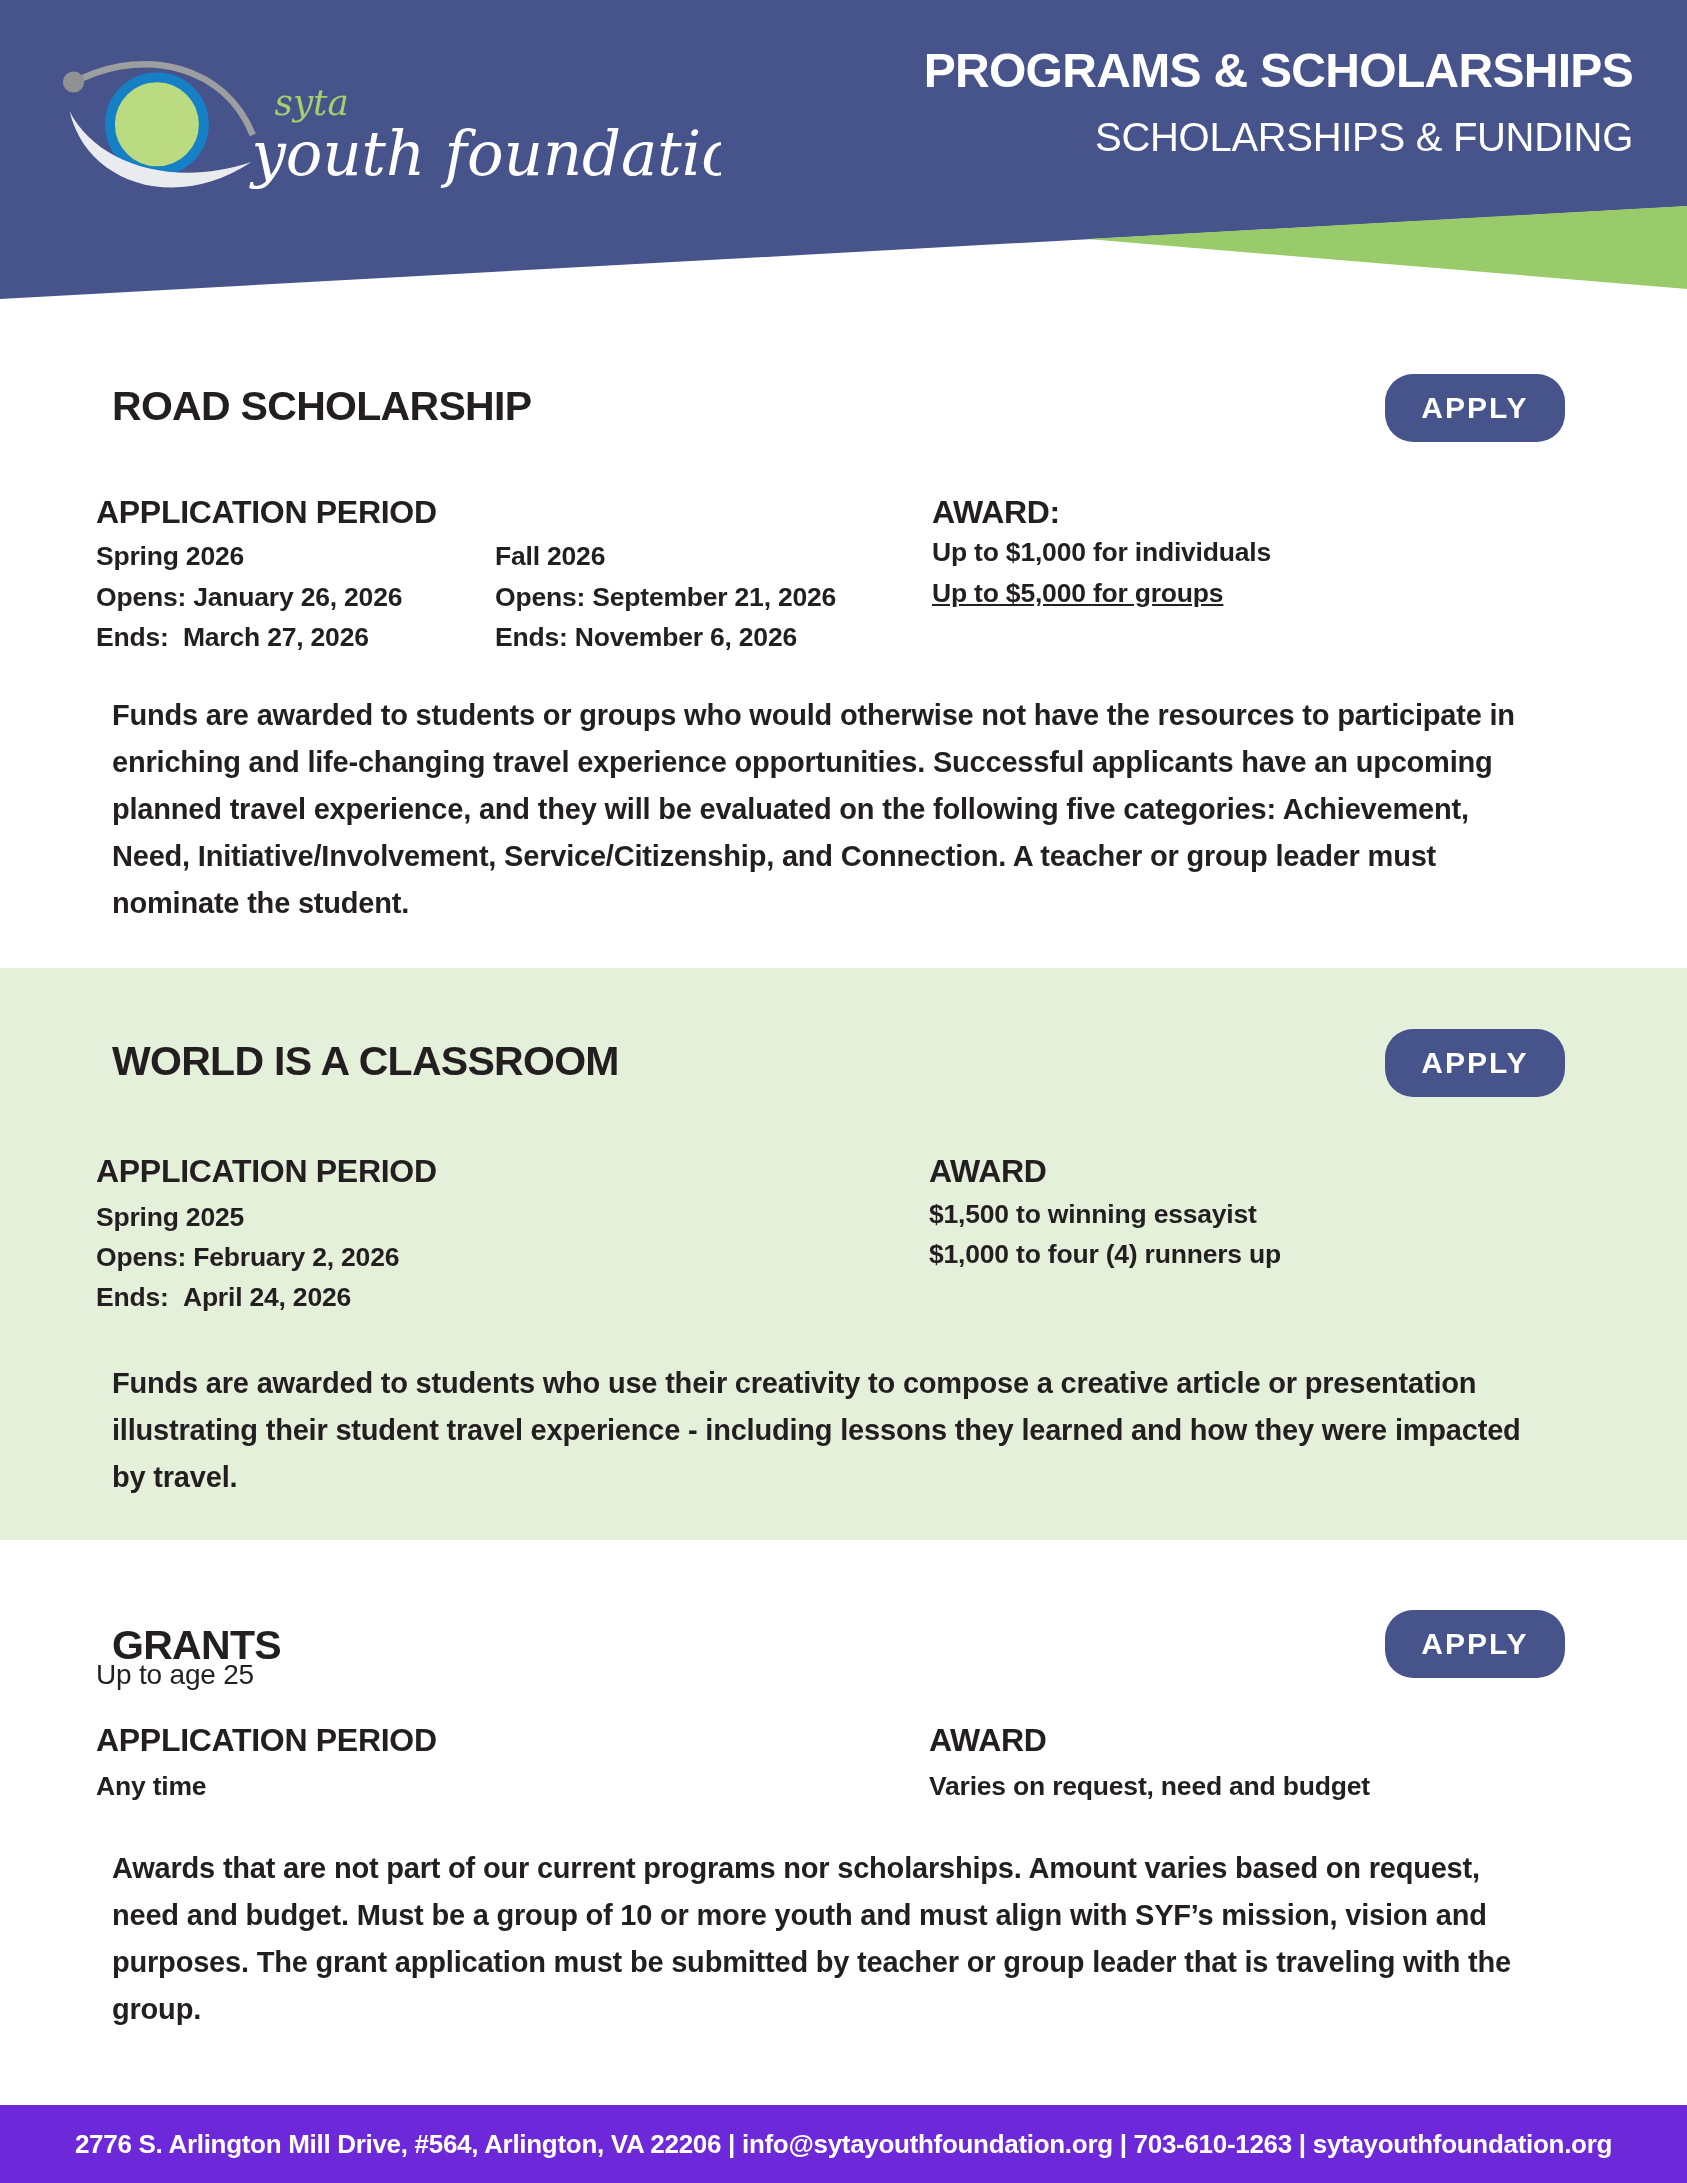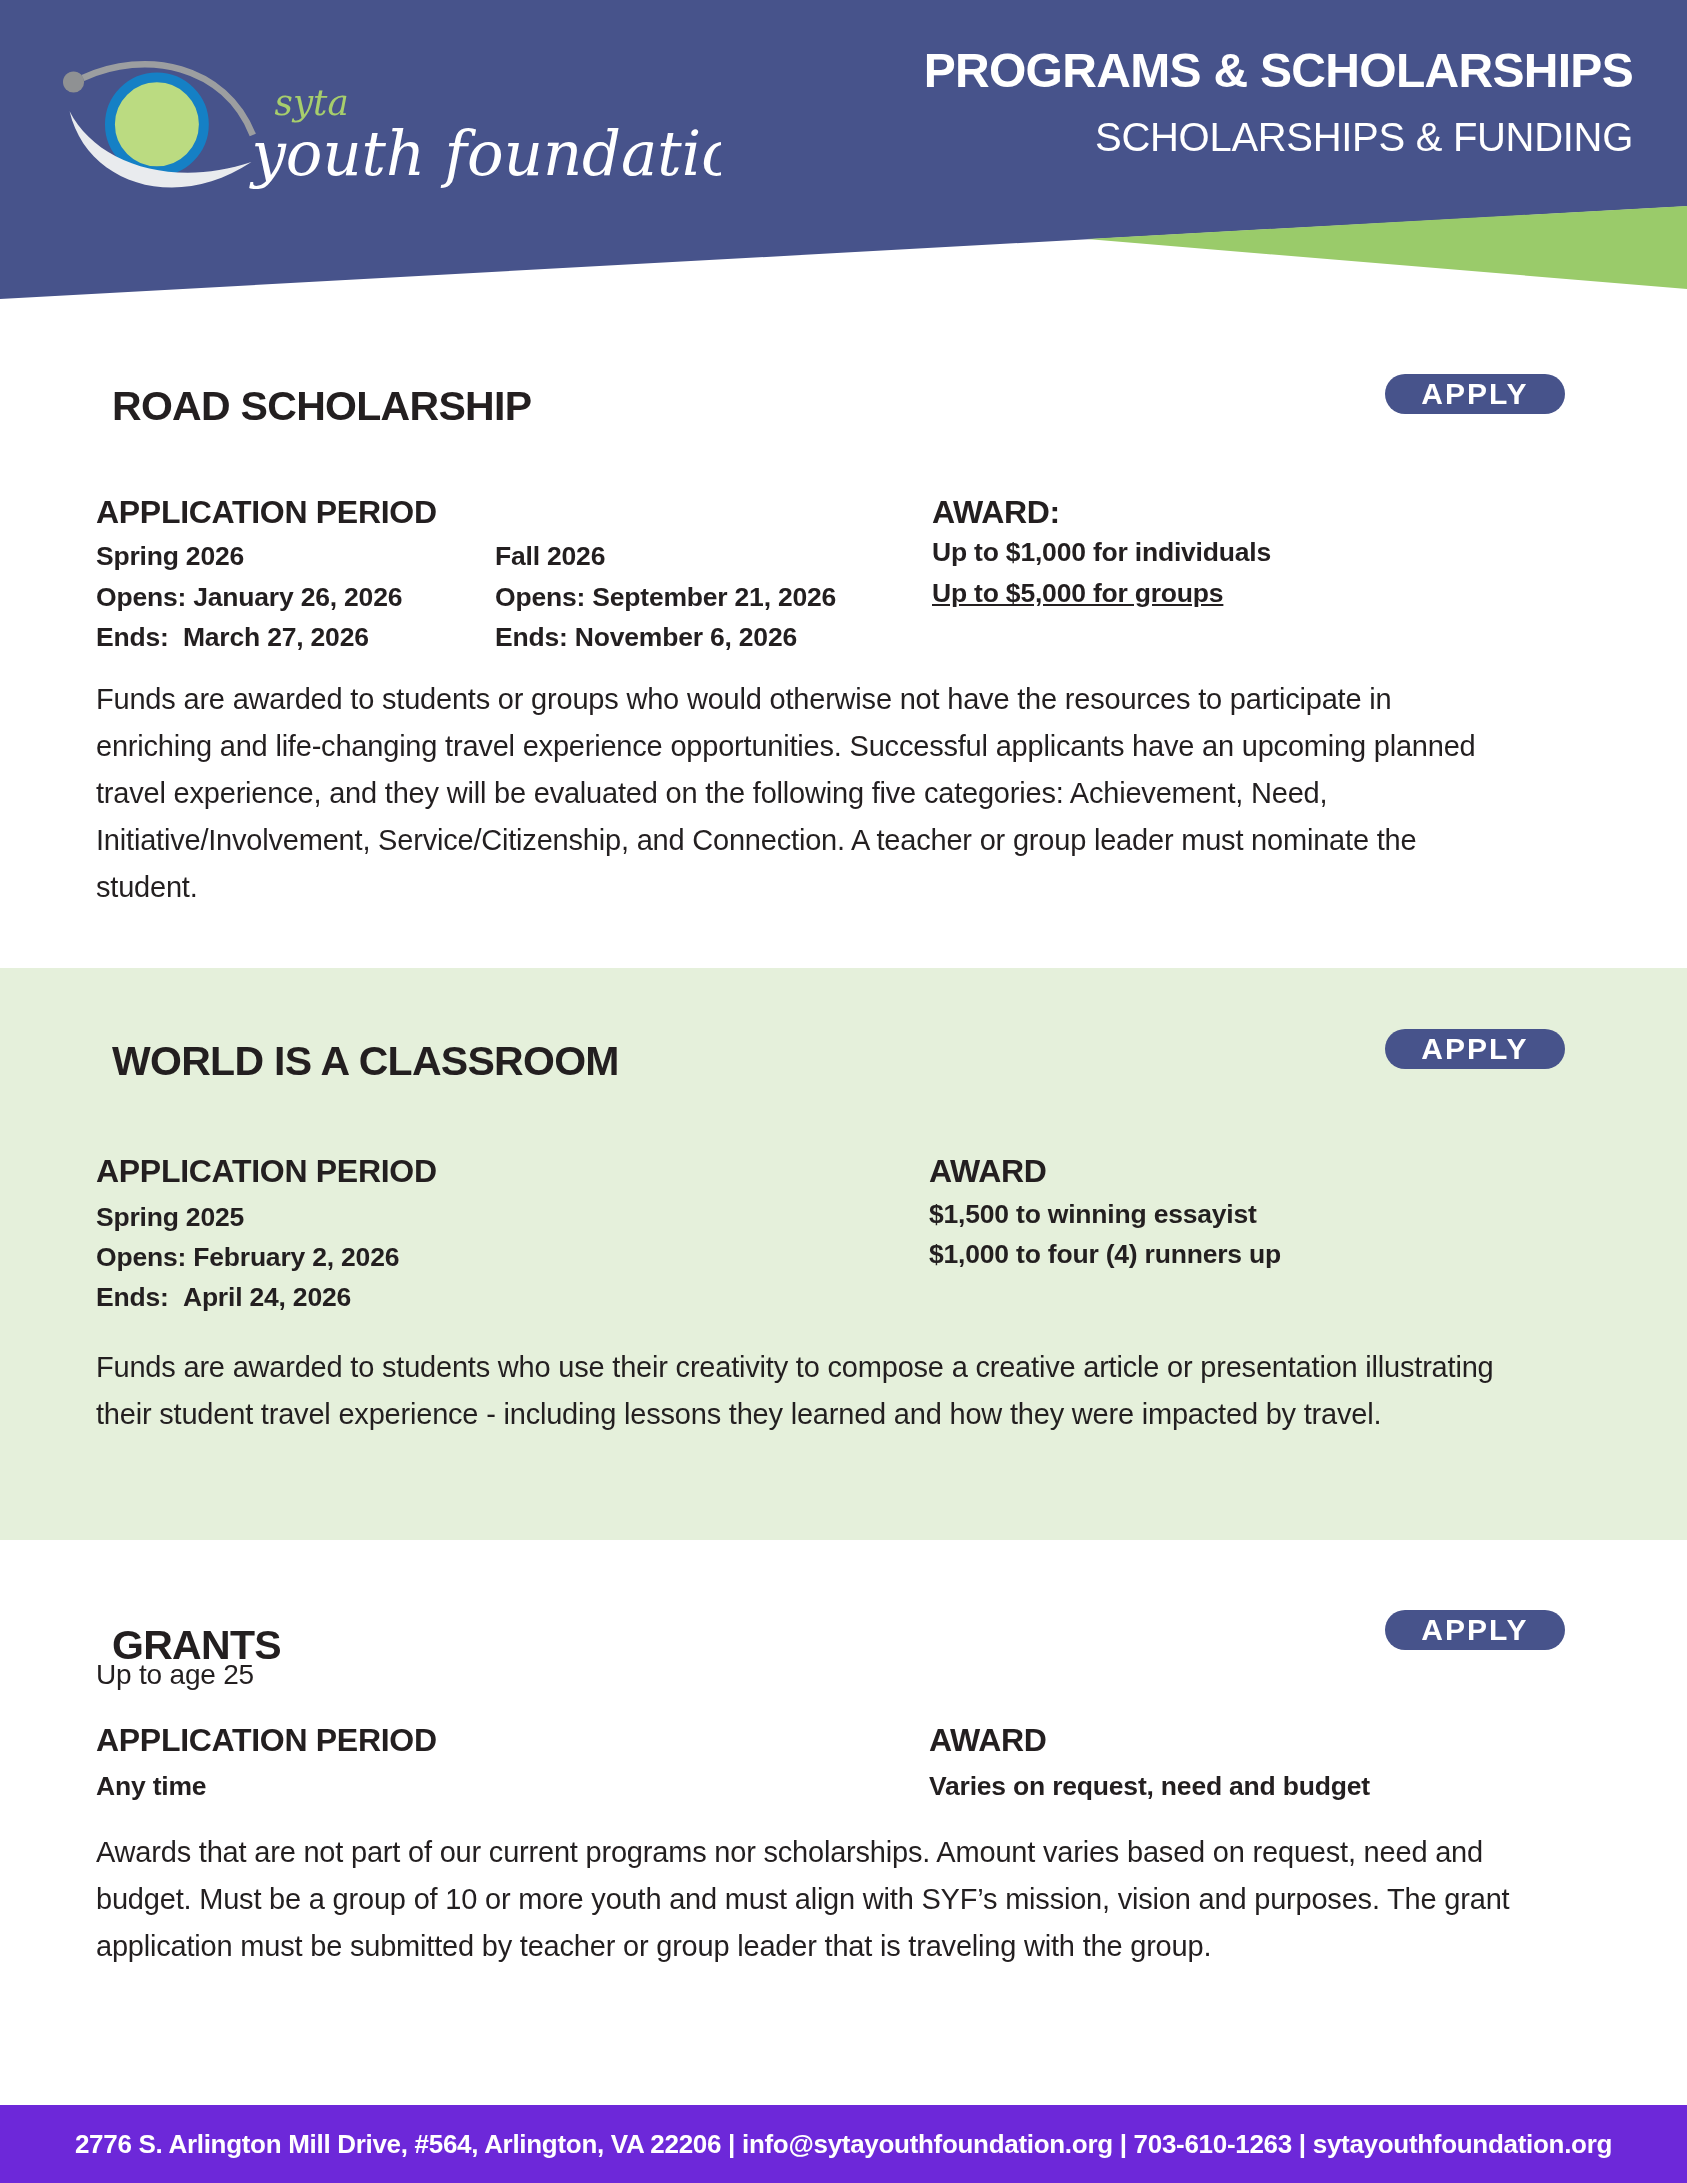--- a/index.html
+++ b/index.html
@@ -25,23 +25,23 @@
   .logo-svg{position:absolute;left:20px;top:54px;width:701px;height:146px;}
   .hero-titles{position:absolute;right:54px;top:44px;text-align:right;color:#ffffff;}
   .hero-title1{font-size:48px;font-weight:700;line-height:54px;letter-spacing:-0.7px;}
   .hero-title2{font-size:40px;font-weight:400;line-height:44px;letter-spacing:-0.3px;margin-top:17px;}
   
   .abs{position:absolute;}
   .sec-title{margin:16px;font-size:41px;font-weight:700;letter-spacing:-0.7px;line-height:44px;}
   .sec-sub{font-size:28px;font-weight:400;line-height:37px;letter-spacing:-0.2px;}
   .lbl{font-size:32px;font-weight:700;letter-spacing:-0.3px;line-height:34px;}
   .detail{font-size:26.5px;font-weight:700;letter-spacing:-0.2px;line-height:30px;}
-  .para{margin:0;width:1416px;font-size:29px;font-weight:400;line-height:47px;letter-spacing:-0.2px;}
+  .para{margin:16px;width:1416px;font-size:29px;font-weight:700;line-height:47px;letter-spacing:-0.2px;}
   .apply{
-    position:absolute;left:1385px;width:180px;height:40px;
+    position:absolute;left:1385px;width:180px;height:68px;
     background:#47538B;border:none;border-radius:28px;
     color:#ffffff;font-family:"Liberation Sans",sans-serif;
     font-size:30px;font-weight:700;letter-spacing:2px;
     display:flex;align-items:center;justify-content:center;
     cursor:pointer;
   }
   .band{
     position:absolute;left:0;top:968px;width:1687px;height:572px;
     background:#E5F0DB;
   }

